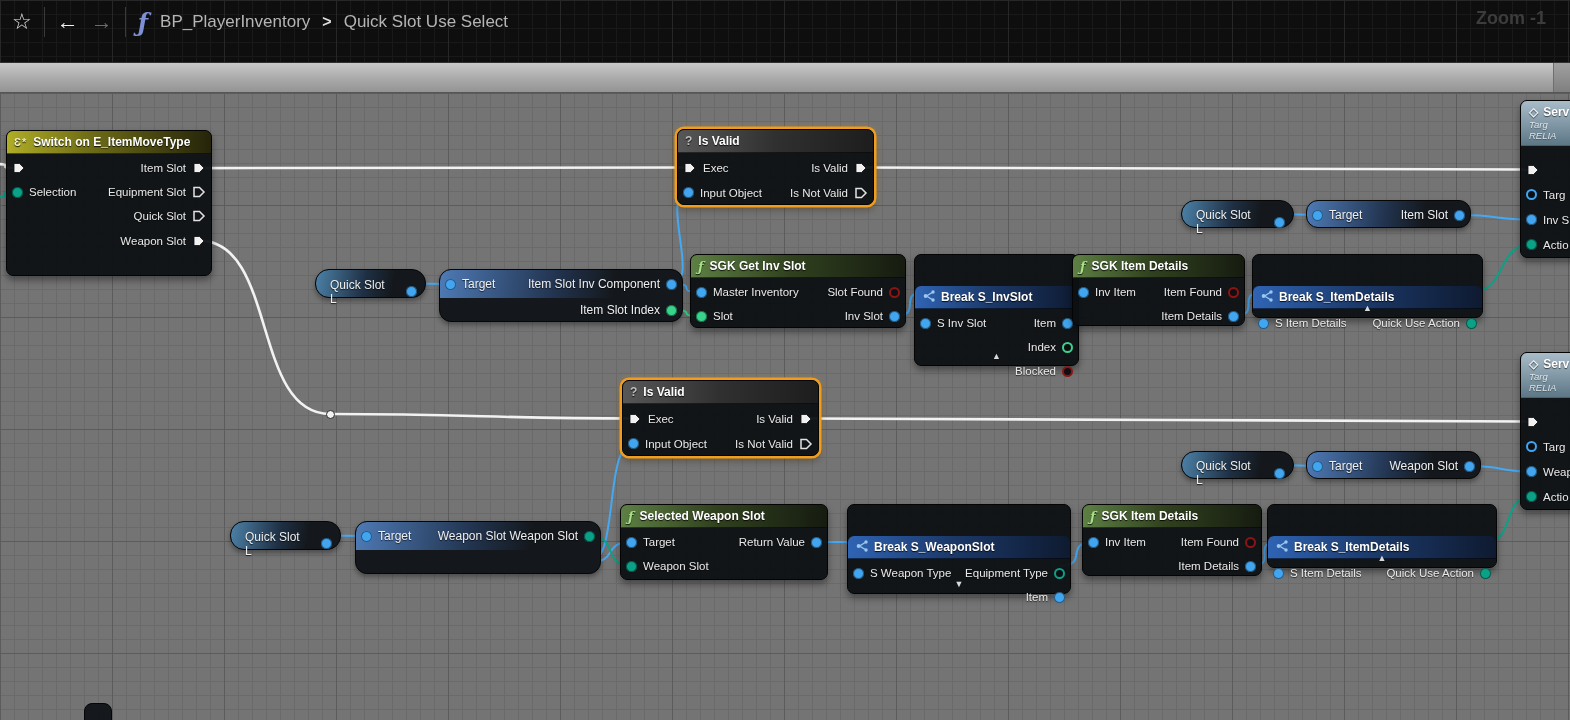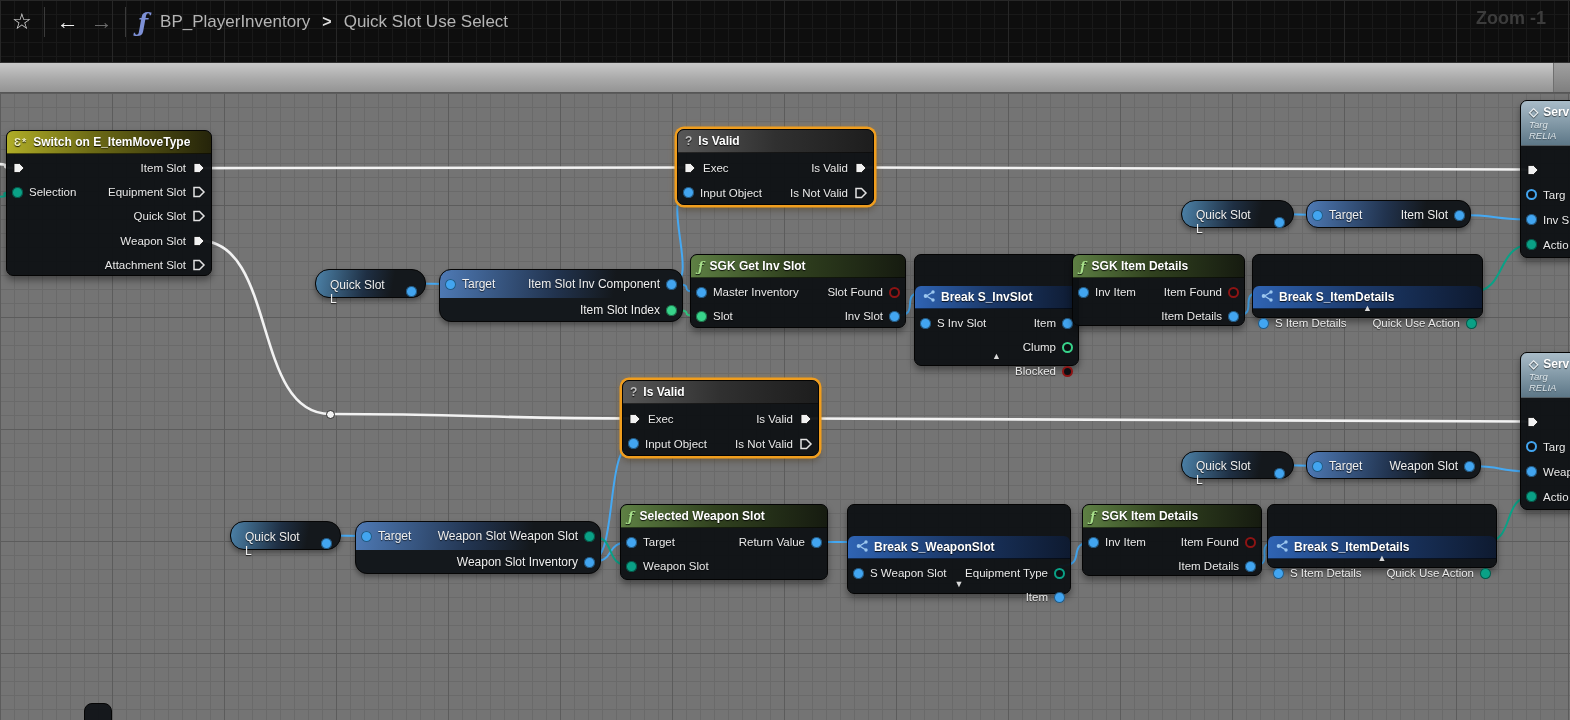--- a/index.html
+++ b/index.html
@@ -186,31 +186,20 @@
           <span></span>
           <span class="pside">
             <span class="plabel">Weapon Slot</span>
             <span class="pinmk">
               <svg width="14" height="14" viewBox="0 0 14 14">
                 <path d="M2 2.5 H7.5 L12 7 L7.5 11.5 H2 Z" fill="#f1f1f1" stroke="#0a0a0a" stroke-width="0.8"></path>
               </svg>
             </span>
           </span>
         </div>
-        <div class="row" style="flex: 0 0 24.2px;">
-          <span></span>
-          <span class="pside">
-            <span class="plabel">Attachment Slot</span>
-            <span class="pinmk">
-              <svg width="14" height="14" viewBox="0 0 14 14">
-                <path d="M2 2.5 H7.5 L12 7 L7.5 11.5 H2 Z" fill="none" stroke="#e2e2e2" stroke-width="1.5"></path>
-              </svg>
-            </span>
-          </span>
-        </div>
       </div>
     </div>
     <div class="node selected" style="left: 677px; top: 36px; width: 197px; height: 76px;">
       <div class="hdr isvalid">
         <span class="ic-q">?</span>
         <span>Is Valid</span>
       </div>
       <div class="rows">
         <div class="row" style="flex: 0 0 25px;">
           <span class="pside">
@@ -316,21 +305,21 @@
             <span class="plabel">S Inv Slot</span>
           </span>
           <span class="pside">
             <span class="plabel">Item</span>
             <span class="pinmk circ" style="background: rgb(66, 165, 240); box-shadow: rgba(0, 0, 0, 0.45) 0px 0px 0px 1px inset;"></span>
           </span>
         </div>
         <div class="row" style="flex: 0 0 24px;">
           <span></span>
           <span class="pside">
-            <span class="plabel">Clump</span>
+            <span class="plabel">Index</span>
             <span class="pinmk circ" style="border: 2.5px solid rgb(56, 212, 139); background: rgb(13, 15, 18);"></span>
           </span>
         </div>
         <div class="row" style="flex: 0 0 24px;">
           <span></span>
           <span class="pside">
             <span class="plabel">Blocked</span>
             <span class="pinmk circ" style="border: 2.5px solid rgb(141, 20, 20); background: rgb(13, 15, 18);"></span>
           </span>
         </div>
@@ -497,27 +486,20 @@
         <div class="row" style="flex: 0 0 26px;">
           <span class="pside">
             <span class="pinmk circ" style="background: rgb(66, 165, 240); box-shadow: rgba(0, 0, 0, 0.45) 0px 0px 0px 1px inset;"></span>
             <span class="plabel">Target</span>
           </span>
           <span class="pside">
             <span class="plabel">Weapon Slot Weapon Slot</span>
             <span class="pinmk circ" style="background: rgb(10, 161, 134); box-shadow: rgba(0, 0, 0, 0.45) 0px 0px 0px 1px inset;"></span>
           </span>
         </div>
-        <div class="row" style="flex: 0 0 26px;">
-          <span></span>
-          <span class="pside">
-            <span class="plabel">Weapon Slot Inventory</span>
-            <span class="pinmk circ" style="background: rgb(66, 165, 240); box-shadow: rgba(0, 0, 0, 0.45) 0px 0px 0px 1px inset;"></span>
-          </span>
-        </div>
       </div>
     </div>
     <div class="node" style="left: 620px; top: 411px; width: 208px; height: 76px;">
       <div class="hdr fn">
         <span class="ic-fn">ƒ</span>
         <span>Selected Weapon Slot</span>
       </div>
       <div class="rows">
         <div class="row" style="flex: 0 0 24px;">
           <span class="pside">
@@ -545,21 +527,21 @@
             <circle cx="11" cy="2" r="1.7" fill="#9cc7ef"></circle>
             <circle cx="11" cy="10" r="1.7" fill="#9cc7ef"></circle>
             <circle cx="3.6" cy="6" r="1.9" fill="#9cc7ef"></circle>
           </svg></span>
         <span>Break S_WeaponSlot</span>
       </div>
       <div class="rows">
         <div class="row" style="flex: 0 0 24px;">
           <span class="pside">
             <span class="pinmk circ" style="background: rgb(66, 165, 240); box-shadow: rgba(0, 0, 0, 0.45) 0px 0px 0px 1px inset;"></span>
-            <span class="plabel">S Weapon Slot</span>
+            <span class="plabel">S Weapon Type</span>
           </span>
           <span class="pside">
             <span class="plabel">Equipment Type</span>
             <span class="pinmk circ" style="border: 2.5px solid rgb(10, 161, 134); background: rgb(13, 15, 18);"></span>
           </span>
         </div>
         <div class="row" style="flex: 0 0 24px;">
           <span></span>
           <span class="pside">
             <span class="plabel">Item</span>

